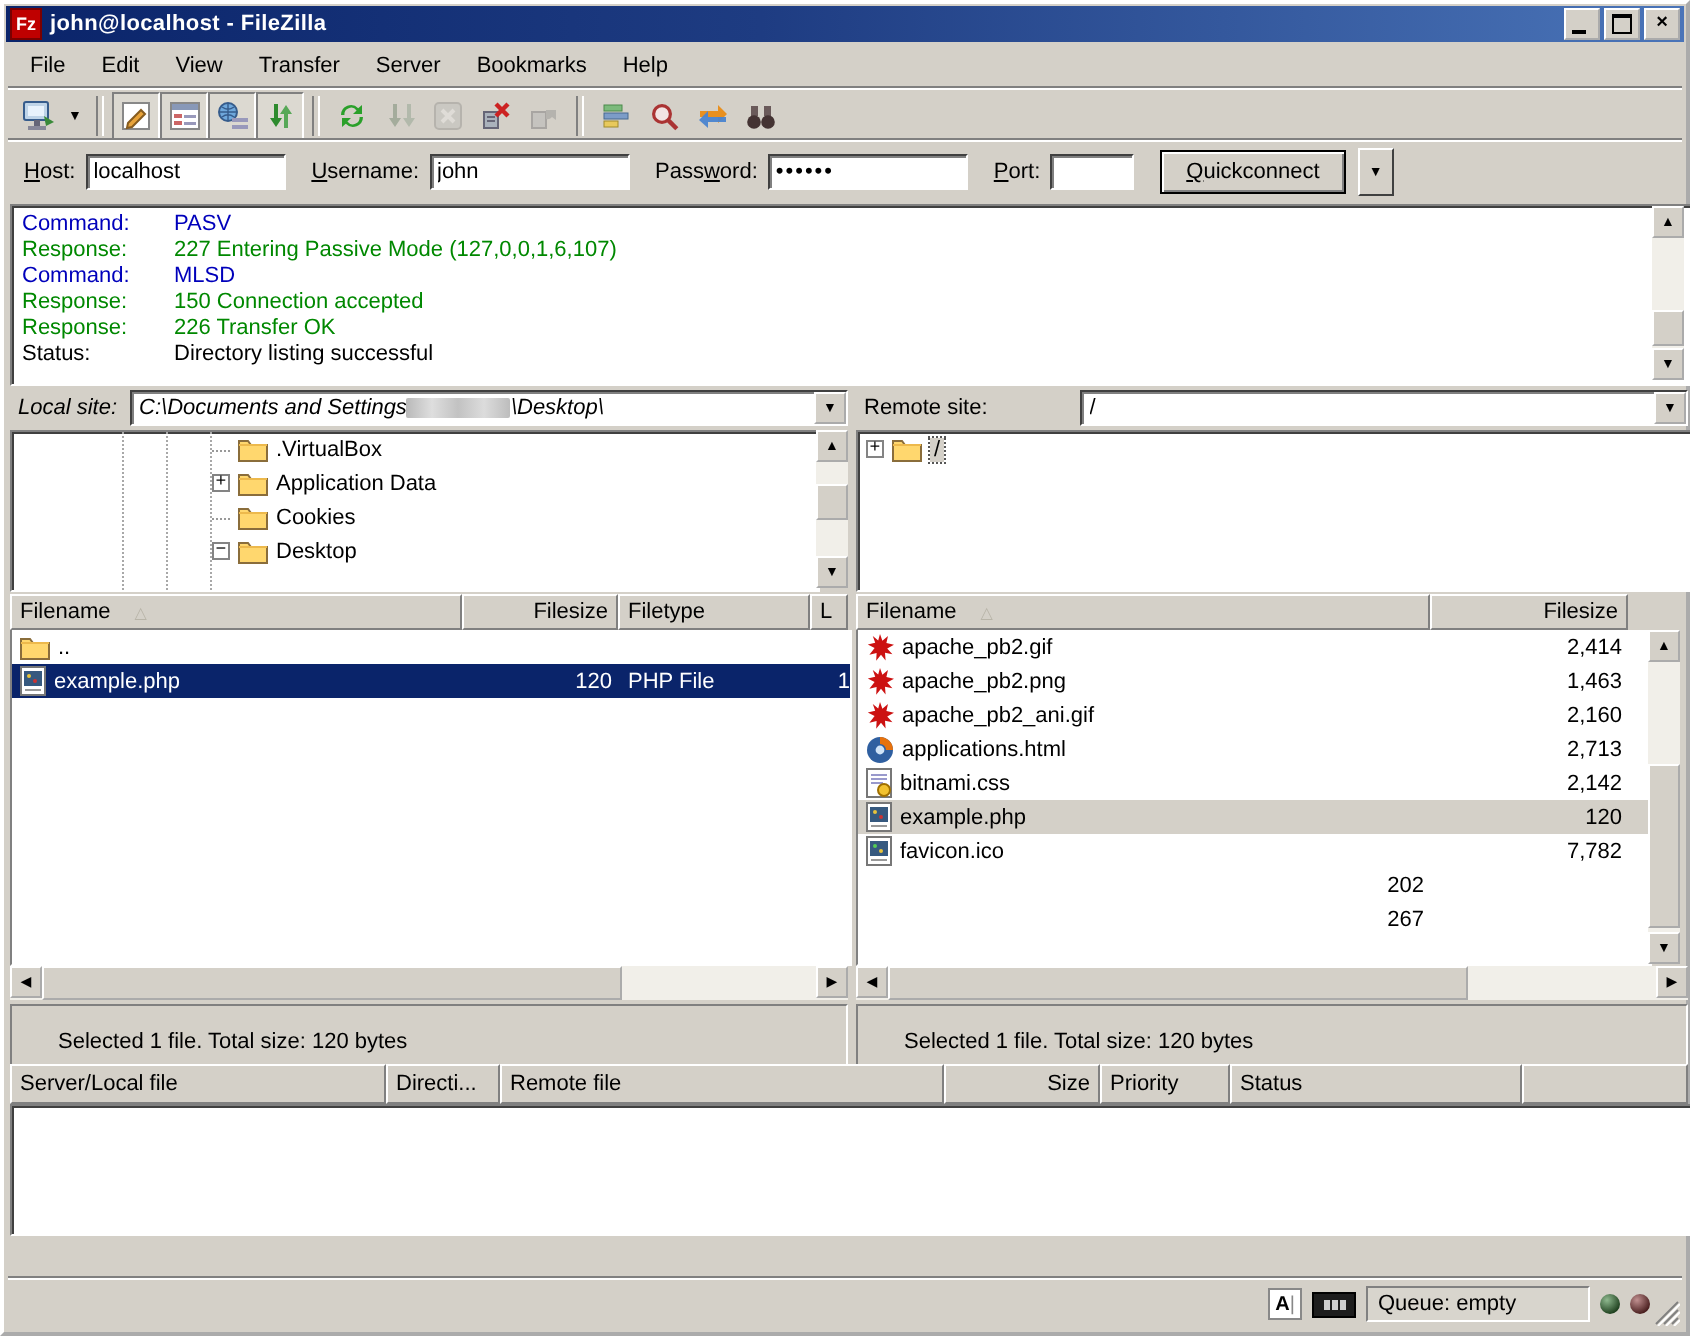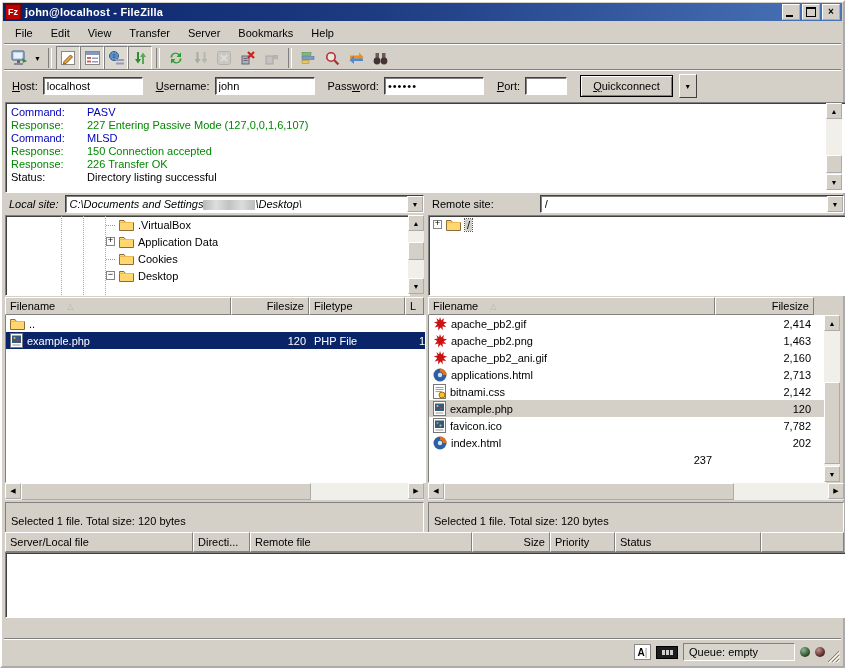--- a/index.html
+++ b/index.html
@@ -82,21 +82,21 @@
   .hcell.r{justify-content:flex-end;}
   .sortarrow{margin-left:12px;font-size:8px;color:#b8b4a8;}
   .flist{position:absolute;overflow:hidden;}
   .listrow{height:17px;display:grid;align-items:center;white-space:nowrap;}
   .cell{padding:0 4px;overflow:hidden;display:flex;align-items:center;}
   .cell.r{justify-content:flex-end;}
   .cell .ticn{margin-right:4px;}
   .sel-active{background:#0A246A;color:#fff;}
   .sel-inactive{background:#D4D0C8;}
   .statusline{position:absolute;height:38px;box-sizing:border-box;background:#D4D0C8;
-    border:1px solid;border-color:#808080 #fff #fff #808080;display:flex;align-items:center;padding-left:5px;}
+    border:1px solid;border-color:#808080 #fff #fff #808080;display:flex;align-items:center;padding-left:23px;}
   
   .qheader{position:absolute;left:3px;top:530px;width:839px;height:20px;display:grid;
     grid-template-columns:188px 57px 222px 78px 65px 146px 1fr;}
   .qbody{position:absolute;left:3px;top:550px;width:839px;height:64px;}
   .tabs{position:absolute;left:4px;top:616px;right:2px;height:21px;display:flex;align-items:flex-end;}
   .tab{border:1px solid #808080;border-bottom:none;background:#c6c3bb;padding:3px 11px 3px 11px;margin-right:2px;
     border-radius:2px 2px 0 0;height:13px;}
   .tab.active{background:linear-gradient(#fdfdfb,#ece9e2);font-weight:bold;border-color:#808080;
     box-shadow:inset 1px 1px 0 #fff;}
   
@@ -539,31 +539,24 @@
                 <rect x=".5" y=".5" width="12" height="14" fill="#fff" stroke="#777"></rect>
                 <rect x="2" y="2.5" width="9" height="7.5" fill="#36597F"></rect>
                 <circle cx="4.5" cy="5" r="1" fill="#5C5"></circle>
                 <circle cx="7.5" cy="7.5" r="1" fill="#E8C33A"></circle>
                 <rect x="2.5" y="11.5" width="8" height="1" fill="#999"></rect>
               </svg>
             </span>favicon.ico</span>
           <span class="cell r">7,782</span>
         </div>
         <div class="listrow" style="grid-template-columns: 287px 99px 1fr;">
-          <span class="cell"><span class="ticn">
-              <svg width="14" height="14">
-                <circle cx="7" cy="7" r="6.5" fill="#2F5FA0"></circle>
-                <path d="M7 .5a6.5 6.5 0 0 1 6.5 6.5H10A3 3 0 0 0 7 4z" fill="#E8720C"></path>
-                <circle cx="7" cy="7" r="2.2" fill="#CFE3F7"></circle>
-              </svg>
-            </span>index.html</span>
           <span class="cell r">202</span>
         </div>
         <div class="listrow" style="grid-template-columns: 287px 99px 1fr;">
-          <span class="cell r">237</span>
+          <span class="cell r">267</span>
         </div>
       </div>
   </div>
   <div class="vsb" style="left:822px;top:313px;height:167px;">
     <div class="sbbtn" style="top:0;">▲</div>
     <div class="sbthumb" style="left:0;top:67px;width:16px;height:82px;"></div>
     <div class="sbbtn" style="bottom:0;">▼</div>
   </div>
   <div class="hsb" style="left:426px;top:481px;width:416px;">
     <div class="sbbtn" style="left:0;top:0;">◀</div>

